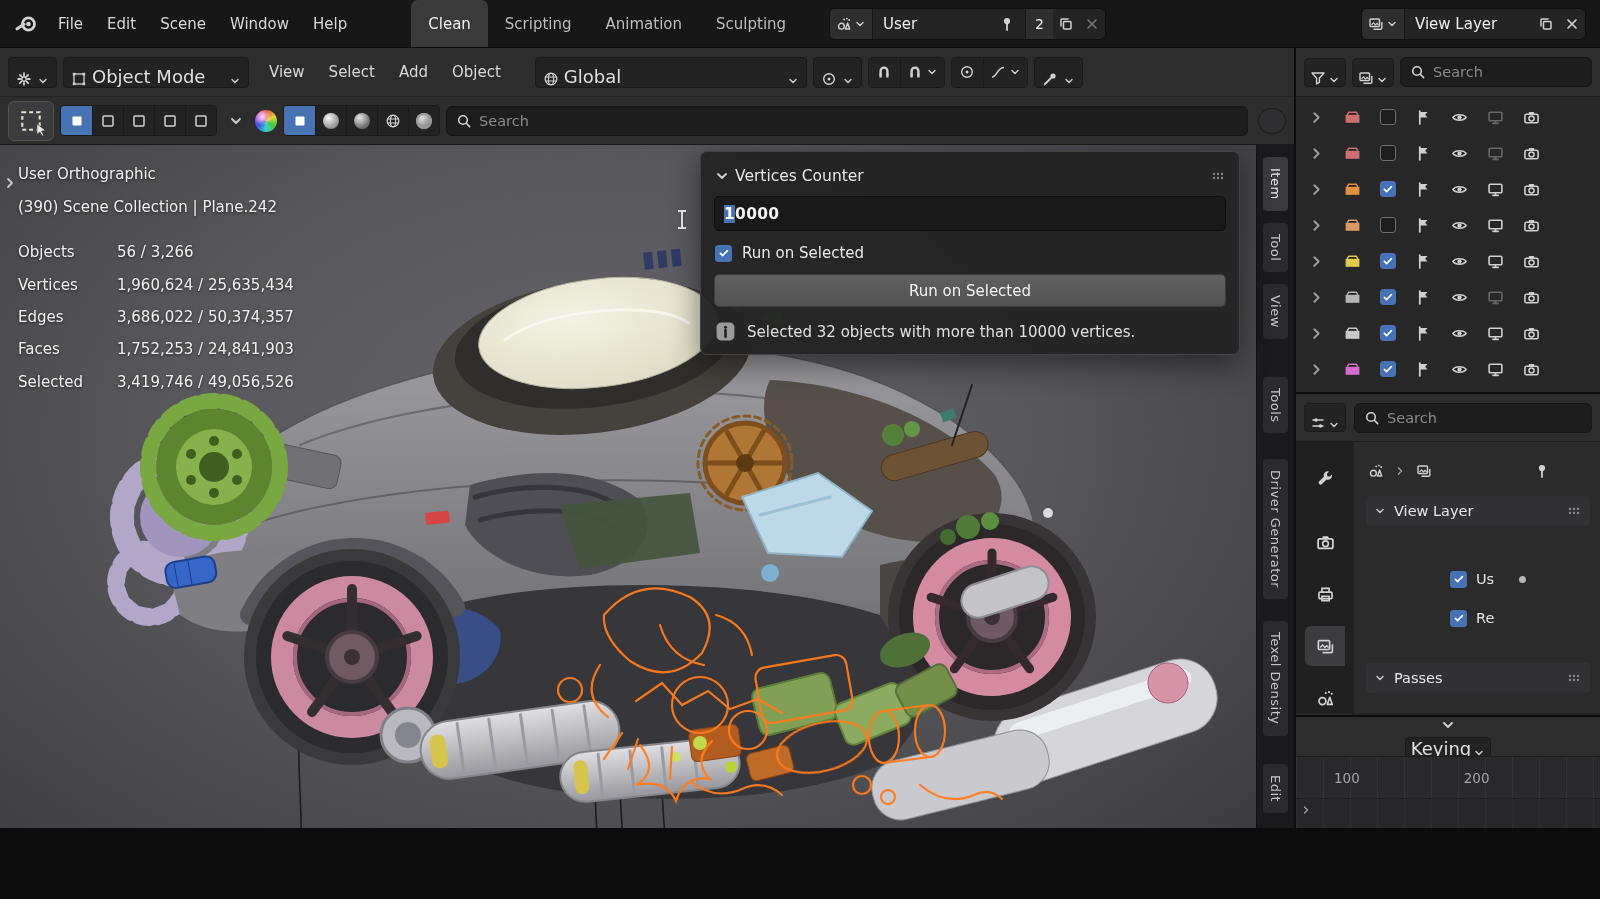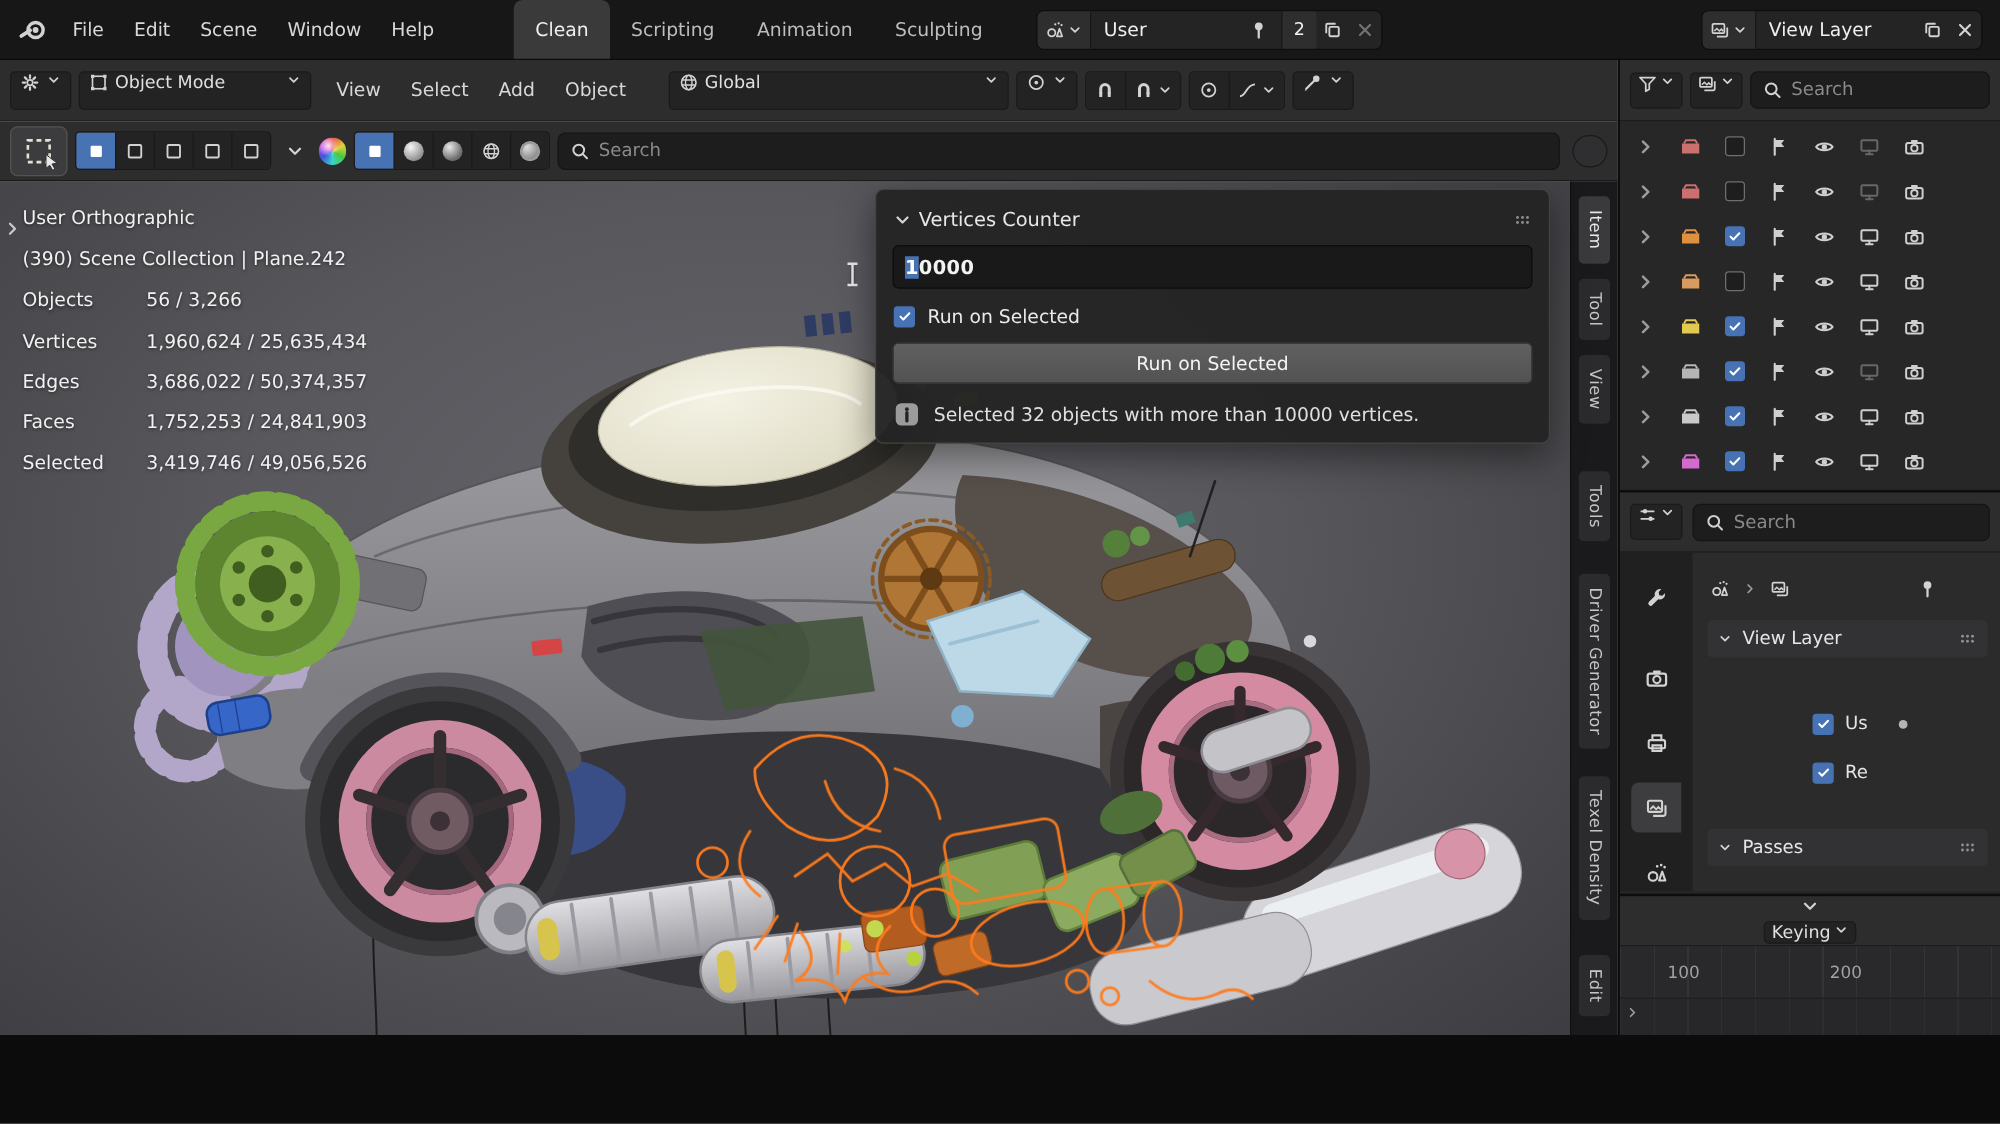--- a/index.html
+++ b/index.html
@@ -24,21 +24,21 @@
   .scene-field{min-width:152px;}
   .vl-field{min-width:128px;}
   .chip{padding:0 9px;font-size:14px;color:#f2f2f2;background:#2e2e2e;height:100%;display:flex;align-items:center;border-left:1px solid #161616;}
   .ibtn{width:26px;height:28px;display:flex;align-items:center;justify-content:center;color:#cfcfcf;border-radius:4px;flex:none;}
   .vl-sel{margin-left:auto;margin-right:14px;}
 
   
   .vph{position:absolute;left:0;display:flex;align-items:center;background:#2d2d2d;width:1294px;padding:0 8px;gap:6px;z-index:5;}
   .row2{top:48px;height:49px;border-bottom:1px solid #232323;}
   .row3{top:97px;height:48px;border-bottom:1px solid #191919;}
-  .widget{display:flex;align-items:flex-start;gap:5px;background:#232323;border-radius:4px;height:31px;padding:0 7px;color:#e0e0e0;font-size:14px;border:1px solid #1a1a1a;white-space:nowrap;}
+  .widget{display:flex;align-items:flex-end;gap:5px;background:#232323;border-radius:4px;height:31px;padding:0 7px;color:#e0e0e0;font-size:18px;border:1px solid #1a1a1a;white-space:nowrap;}
   .widget.mini{height:29px;padding:0 5px;gap:2px;}
   .orient{width:272px;margin-left:16px;}
   .orient .lbl{flex:1;}
   .group{display:flex;border-radius:4px;overflow:hidden;border:1px solid #1a1a1a;flex:none;}
   .tbtn{display:flex;align-items:center;justify-content:center;gap:3px;height:29px;min-width:31px;background:#232323;color:#cfcfcf;}
   .group .tbtn + .tbtn{border-left:1px solid #1a1a1a;}
   .tbtn.sel{background:var(--accent,#4772b3);color:#fff;}
   .tbtn.sel .ic{color:#fff;}
   .toolbtn{width:46px;height:40px;border-radius:6px;background:#3c3c3e;border:1px solid #54544f;display:flex;align-items:center;justify-content:center;position:relative;flex:none;}
   .toolbtn .cur{position:absolute;right:4px;bottom:3px;width:15px;height:15px;}
@@ -51,21 +51,21 @@
   .grow{flex:1;min-width:0;}
   .endpill{width:28px;height:26px;border-radius:13px;background:#2f2f31;border:1px solid #1a1a1a;margin-left:4px;flex:none;}
 
   
   .viewport{position:absolute;left:0;top:145px;width:1294px;height:736px;overflow:hidden;background:radial-gradient(ellipse 950px 620px at 46% 40%,#65656b 0%,#57575c 45%,#47474b 75%,#3a3a3e 100%);}
   .scene{position:absolute;left:0;top:0;width:100%;height:100%;}
   .vp-collapse{position:absolute;left:2px;top:30px;color:#c9c9c9;z-index:2;}
   .vp-overlay{position:absolute;left:18px;top:20px;color:#f1f1f1;text-shadow:0 1px 3px rgba(0,0,0,.55);font-size:15px;z-index:2;}
   .vlabel{height:22px;}
   .clabel{margin-top:11px;height:22px;}
-  .stats{margin-top:4px;}
+  .stats{margin-top:16px;}
   .srow{display:flex;height:32.4px;align-items:center;}
   .sl{width:99px;}
   .ibeam{position:absolute;left:681px;top:66px;width:2px;height:17px;background:#e8e8e8;z-index:2;box-shadow:0 1px 2px rgba(0,0,0,.5);}
   .ibeam::before,.ibeam::after{content:"";position:absolute;left:-3px;width:8px;height:2px;background:#e8e8e8;}
   .ibeam::before{top:-1px;} .ibeam::after{bottom:-1px;}
 
   
   .vpanel{position:absolute;left:700px;top:6px;width:540px;background:rgba(36,36,36,.97);border:1px solid #424242;border-radius:7px;box-shadow:0 10px 30px rgba(0,0,0,.45);padding:8px 0 12px;color:#e4e4e4;z-index:4;}
   .vp-h{display:flex;align-items:center;gap:5px;padding:7px 13px 9px;}
   .vp-h .t{font-size:15.5px;flex:1;color:#e8e8e8;}

